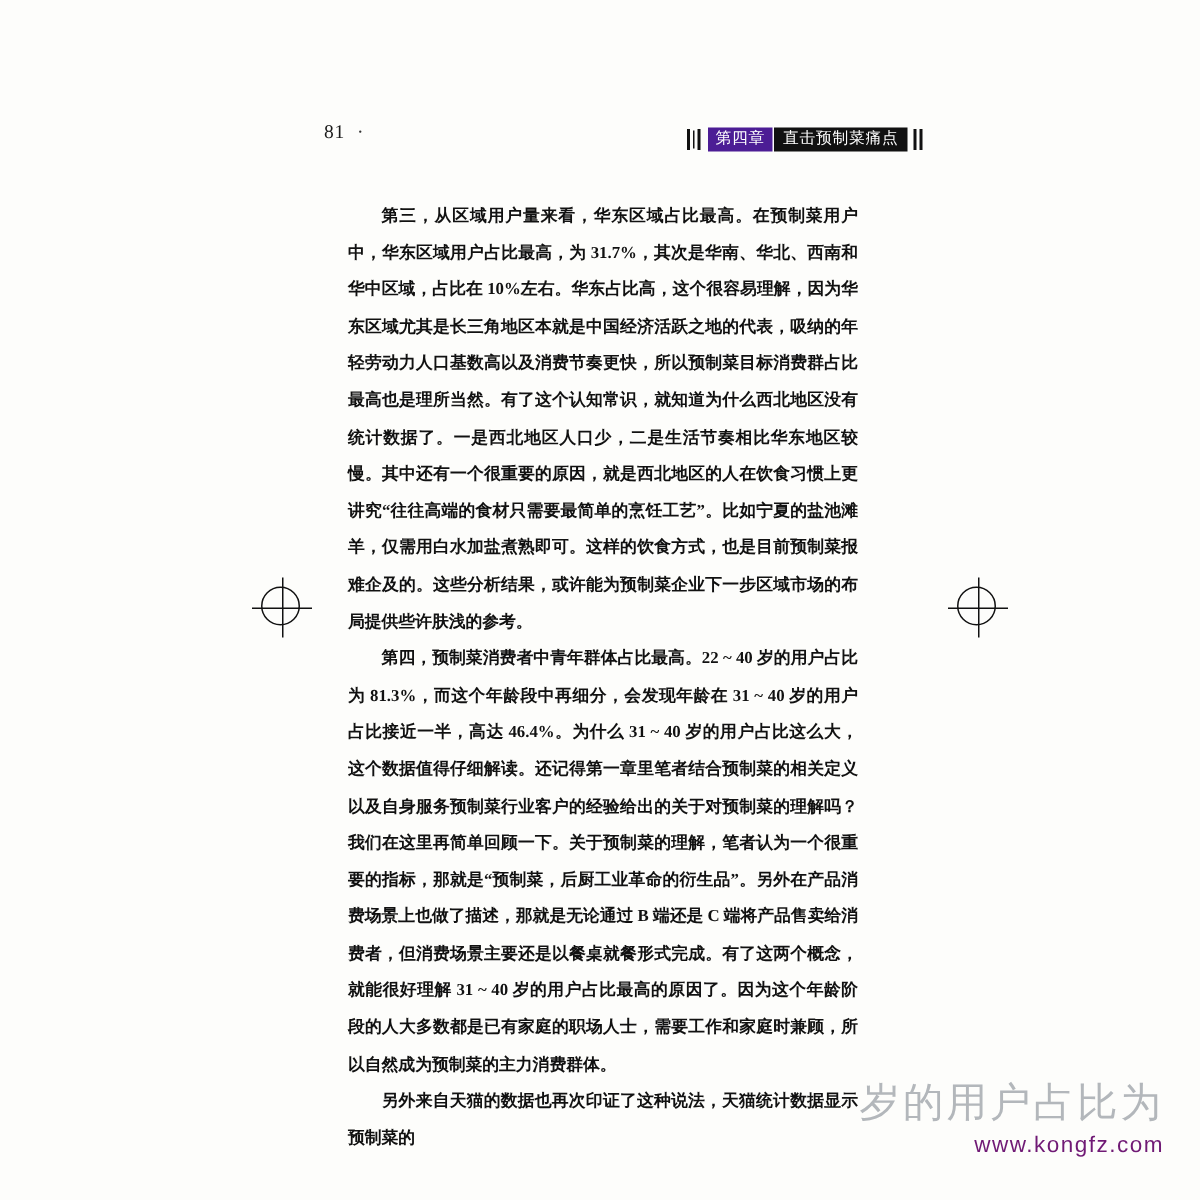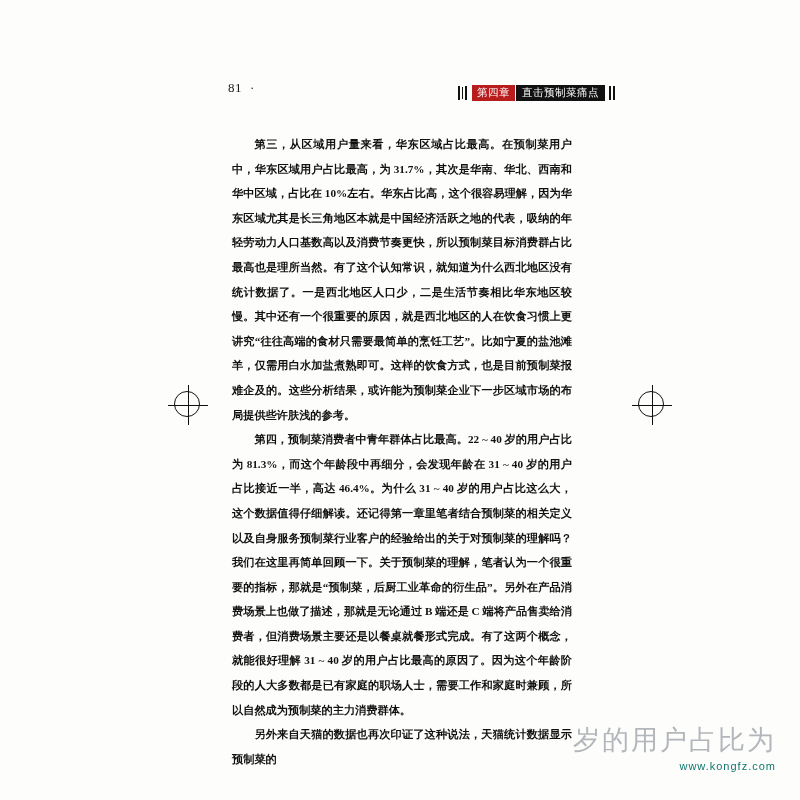--- a/index.html
+++ b/index.html
@@ -23,21 +23,20 @@
 
   
   .page-number {
     position: absolute;
     left: 216px;
     top: 80px;
     font-size: 13px;
     color: #1a1a1a;
     letter-spacing: 0.5px;
     font-family: "Liberation Serif", serif;
-    margin-left: 12px;
   }
   .page-number .dot {
     display: inline-block;
     margin-left: 8px;
     color: #333;
   }
 
   .running-head {
     position: absolute;
     right: 185px;
@@ -53,21 +52,21 @@
     margin-right: 5px;
   }
   .rh-bars i {
     display: block;
     width: 2px;
     height: 14px;
     background: #111;
   }
   .rh-bars i.thin { width: 1px; height: 12px; }
   .rh-chapter {
-    background: #b91c1c;
+    background: #4c1d95;
     color: #fff;
     font-size: 10.5px;
     padding: 2px 5px 3px 5px;
     line-height: 1;
     font-family: "Liberation Sans", sans-serif;
     letter-spacing: 0.5px;
   }
   .rh-title {
     background: #111;
     color: #fff;
@@ -150,25 +149,25 @@
     user-select: none;
   }
   .watermark .wm-main {
     font-size: 27px;
     letter-spacing: 2px;
     line-height: 1.1;
     font-family: "Liberation Serif", serif;
     color: #b3b7bb;
   }
   .watermark .wm-url {
-    font-size: 11px;
+    font-size: 15px;
     letter-spacing: 1px;
     margin-top: 4px;
     font-family: "Liberation Sans", sans-serif;
-    color: #0f766e;
+    color: #701a75;
   }
 </style>
 </head>
 <body>
 
 <div class="page">
 
   <div class="page-number">
     <span>81</span><span class="dot">·</span>
   </div>

